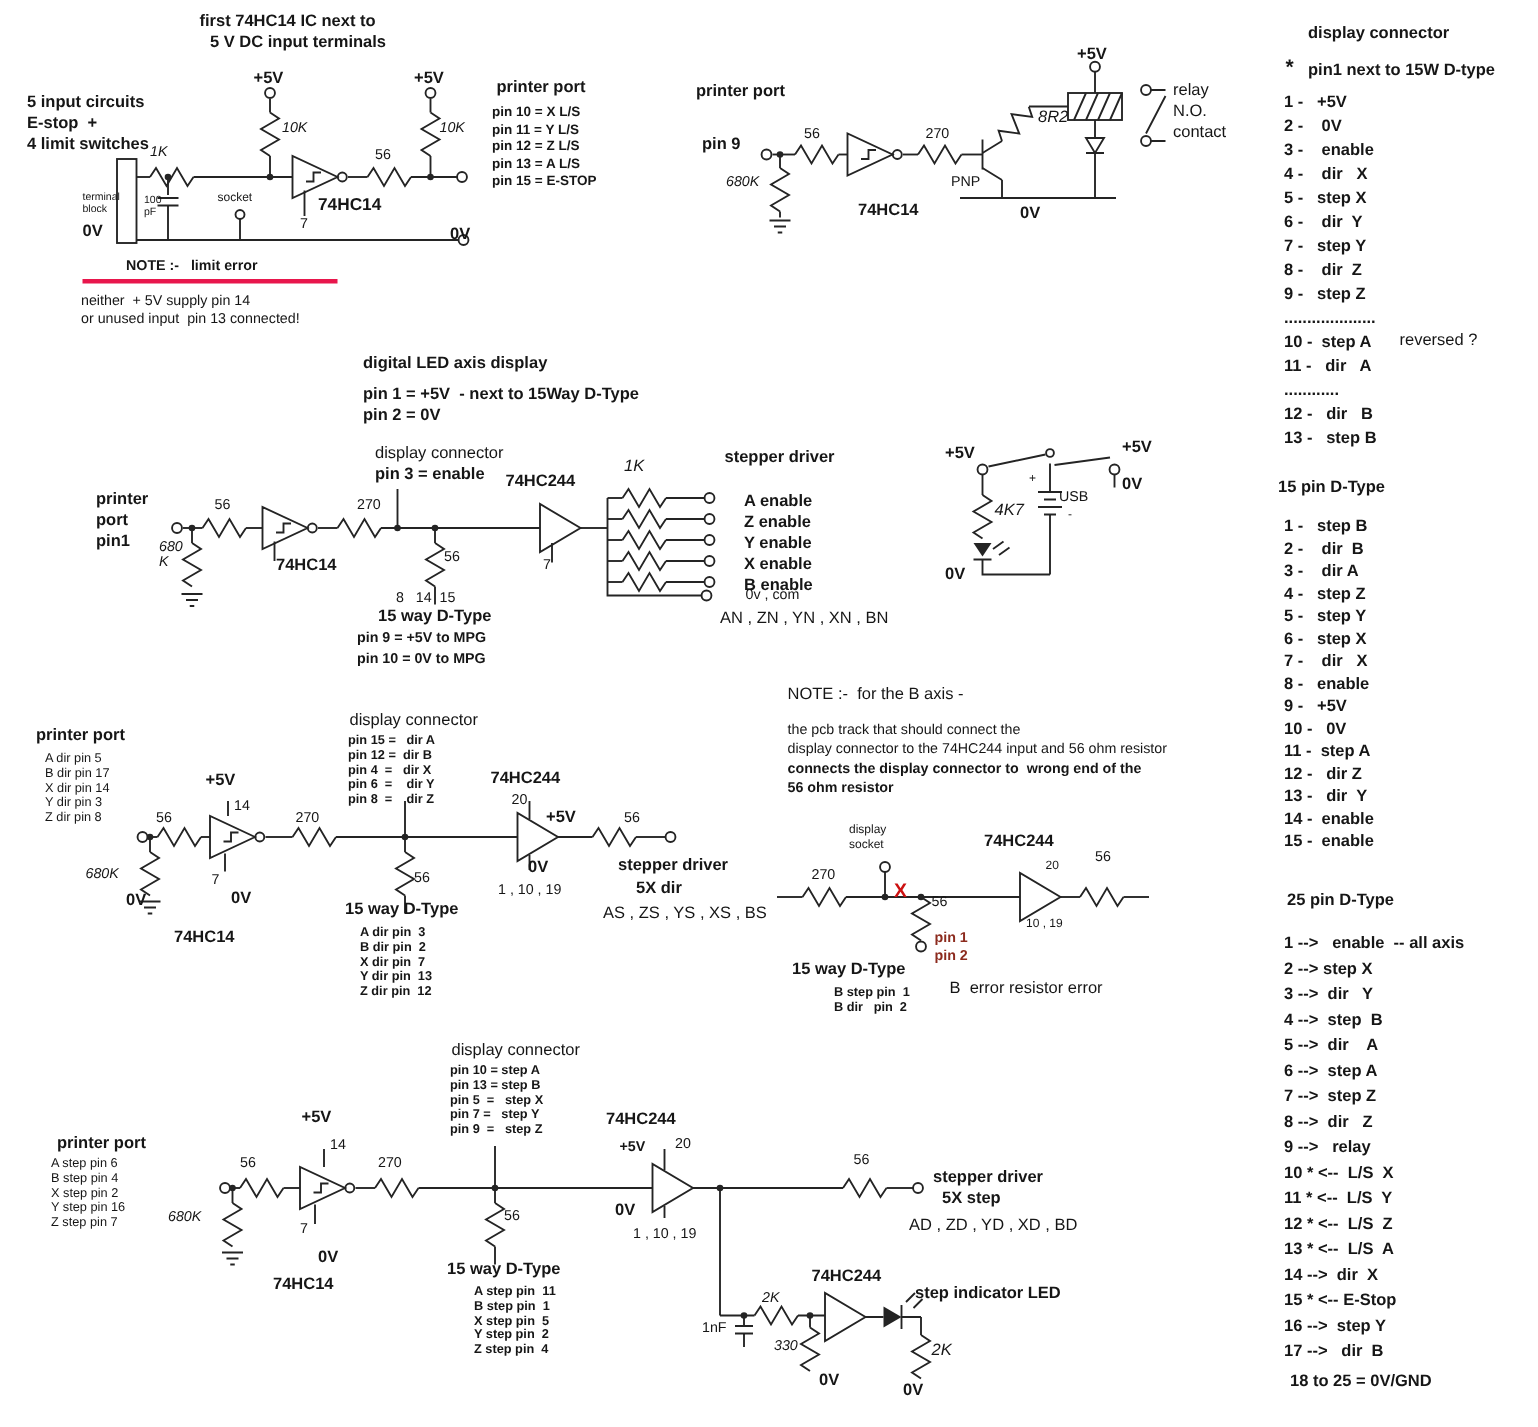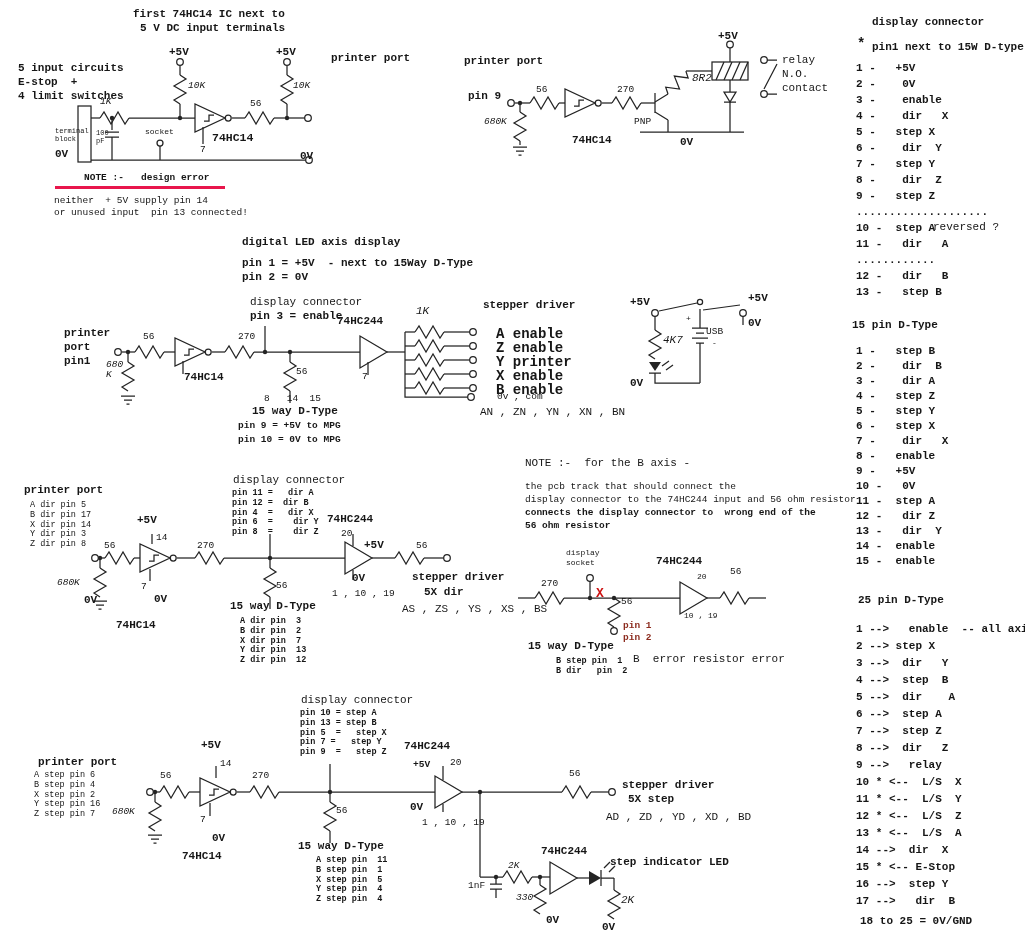--- a/index.html
+++ b/index.html
@@ -1,17 +1,17 @@
 <!DOCTYPE html>
 <html><head>
 <meta charset="utf-8">
 <style>
   html,body{margin:0;padding:0;background:#fff;}
   #canvas{position:relative;width:1025px;height:951px;background:#fff;overflow:hidden;
-          font-family:Liberation Mono, monospace;color:#161616;}
+          font-family:Liberation Sans, sans-serif;color:#161616;}
   svg.art{position:absolute;left:0;top:0;}
   .lbl{position:absolute;font-size:11px;line-height:1.18;white-space:pre;color:#161616;}
   .b{font-weight:700;}
   .sm{font-size:9.5px;}
   .xs{font-size:8px;}
   .t8{font-size:8.5px;}
   .t7{font-size:7px;line-height:1.1;}
   .it{font-style:italic;}
   .brown{color:#8c2b1e;}
   .red{color:#cc1111;}
@@ -258,30 +258,31 @@
   <div class="lbl b" style="left:18px;top:62px">5 input circuits</div>
   <div class="lbl b" style="left:18px;top:76px">E-stop  +</div>
   <div class="lbl b" style="left:18px;top:90px">4 limit switches</div>
   <div class="lbl b" style="left:169px;top:46px">+5V</div>
   <div class="lbl b" style="left:276px;top:46px">+5V</div>
   <div class="lbl it sm" style="left:188px;top:80px">10K</div>
   <div class="lbl it sm" style="left:293px;top:80px">10K</div>
   <div class="lbl it sm" style="left:100px;top:96px">1K</div>
   <div class="lbl sm" style="left:250px;top:98px">56</div>
   <div class="lbl b" style="left:331px;top:52px">printer port</div>
+  <div class="list b" style="left:328px;top:69px;font-size:9px;line-height:11.5px"><div>pin 10 = X L/S</div><div>pin 11 = Y L/S</div><div>pin 12 = Z L/S</div><div>pin 13 = A L/S</div><div>pin 15 = E-STOP</div></div>
   <div class="lbl t7" style="left:55px;top:128px">terminal
 block</div>
   <div class="lbl t7" style="left:96px;top:130px">100
 pF</div>
   <div class="lbl xs" style="left:145px;top:127px">socket</div>
   <div class="lbl sm" style="left:200px;top:144px">7</div>
   <div class="lbl b" style="left:212px;top:131px;font-size:11.5px">74HC14</div>
   <div class="lbl b" style="left:55px;top:148px">0V</div>
   <div class="lbl b" style="left:300px;top:150px">0V</div>
-  <div class="lbl b sm" style="left:84px;top:172px">NOTE :-   design error</div>
+  <div class="lbl b sm" style="left:84px;top:172px">NOTE :-   limit error</div>
   <div class="bar" style="left:55px;top:186px;width:170px"></div>
   <div class="lbl sm" style="left:54px;top:195px">neither  + 5V supply pin 14</div>
   <div class="lbl sm" style="left:54px;top:207px">or unused input  pin 13 connected!</div>
 
   <div class="lbl b" style="left:464px;top:55px">printer port</div>
   <div class="lbl b" style="left:468px;top:90px">pin 9</div>
   <div class="lbl sm" style="left:536px;top:84px">56</div>
   <div class="lbl it sm" style="left:484px;top:116px">680K</div>
   <div class="lbl b" style="left:572px;top:134px">74HC14</div>
   <div class="lbl sm" style="left:617px;top:84px">270</div>
@@ -300,21 +301,21 @@
   <div class="lbl" style="left:933px;top:221px">reversed ?</div>
 
   <div class="lbl b" style="left:242px;top:236px">digital LED axis display</div>
   <div class="lbl b" style="left:242px;top:257px">pin 1 = +5V  - next to 15Way D-Type</div>
   <div class="lbl b" style="left:242px;top:271px">pin 2 = 0V</div>
   <div class="lbl" style="left:250px;top:296px">display connector</div>
   <div class="lbl b" style="left:250px;top:310px">pin 3 = enable</div>
   <div class="lbl b" style="left:337px;top:315px">74HC244</div>
   <div class="lbl it" style="left:416px;top:305px">1K</div>
   <div class="lbl b" style="left:483px;top:299px">stepper driver</div>
-  <div class="list" style="left:496px;top:327px;font-size:14px;font-weight:600;line-height:14px"><div>A enable</div><div>Z enable</div><div>Y printer</div><div>X enable</div><div>B enable</div></div>
+  <div class="list" style="left:496px;top:327px;font-size:11px;font-weight:600;line-height:14px"><div>A enable</div><div>Z enable</div><div>Y enable</div><div>X enable</div><div>B enable</div></div>
   <div class="lbl b" style="left:64px;top:326px;line-height:14px">printer
 port
 pin1</div>
   <div class="lbl sm" style="left:143px;top:331px">56</div>
   <div class="lbl it sm" style="left:106px;top:360px;line-height:10px">680
 K</div>
   <div class="lbl b" style="left:184px;top:371px">74HC14</div>
   <div class="lbl sm" style="left:238px;top:331px">270</div>
   <div class="lbl sm" style="left:296px;top:366px">56</div>
   <div class="lbl sm" style="left:362px;top:371px">7</div>
@@ -342,21 +343,21 @@
   <div class="lbl sm" style="left:104px;top:540px">56</div>
   <div class="lbl it sm" style="left:57px;top:577px">680K</div>
   <div class="lbl b" style="left:137px;top:514px">+5V</div>
   <div class="lbl sm" style="left:156px;top:532px">14</div>
   <div class="lbl sm" style="left:141px;top:581px">7</div>
   <div class="lbl b" style="left:154px;top:593px">0V</div>
   <div class="lbl b" style="left:84px;top:594px">0V</div>
   <div class="lbl sm" style="left:197px;top:540px">270</div>
   <div class="lbl b" style="left:116px;top:619px">74HC14</div>
   <div class="lbl" style="left:233px;top:474px">display connector</div>
-  <div class="list t8 b" style="left:232px;top:489px;line-height:9.8px"><div>pin 11 =   dir A</div><div>pin 12 =  dir B</div><div>pin 4  =   dir X</div><div>pin 6  =    dir Y</div><div>pin 8  =    dir Z</div></div>
+  <div class="list t8 b" style="left:232px;top:489px;line-height:9.8px"><div>pin 15 =   dir A</div><div>pin 12 =  dir B</div><div>pin 4  =   dir X</div><div>pin 6  =    dir Y</div><div>pin 8  =    dir Z</div></div>
   <div class="lbl sm" style="left:276px;top:580px">56</div>
   <div class="lbl b" style="left:230px;top:600px">15 way D-Type</div>
   <div class="list t8 b" style="left:240px;top:617px;line-height:9.8px"><div>A dir pin  3</div><div>B dir pin  2</div><div>X dir pin  7</div><div>Y dir pin  13</div><div>Z dir pin  12</div></div>
   <div class="lbl b" style="left:327px;top:513px">74HC244</div>
   <div class="lbl sm" style="left:341px;top:528px">20</div>
   <div class="lbl b" style="left:364px;top:539px">+5V</div>
   <div class="lbl b" style="left:352px;top:572px">0V</div>
   <div class="lbl sm" style="left:332px;top:588px">1 , 10 , 19</div>
   <div class="lbl sm" style="left:416px;top:540px">56</div>
   <div class="lbl b" style="left:412px;top:571px">stepper driver</div>
@@ -399,21 +400,21 @@
   <div class="lbl sm" style="left:200px;top:814px">7</div>
   <div class="lbl b" style="left:212px;top:832px">0V</div>
   <div class="lbl b" style="left:182px;top:850px">74HC14</div>
   <div class="lbl b" style="left:404px;top:740px">74HC244</div>
   <div class="lbl b sm" style="left:413px;top:759px">+5V</div>
   <div class="lbl sm" style="left:450px;top:757px">20</div>
   <div class="lbl b" style="left:410px;top:801px">0V</div>
   <div class="lbl sm" style="left:422px;top:817px">1 , 10 , 19</div>
   <div class="lbl sm" style="left:336px;top:805px">56</div>
   <div class="lbl b" style="left:298px;top:840px">15 way D-Type</div>
-  <div class="list t8 b" style="left:316px;top:856px;line-height:9.8px"><div>A step pin  11</div><div>B step pin  1</div><div>X step pin  5</div><div>Y step pin  4</div><div>Z step pin  4</div></div>
+  <div class="list t8 b" style="left:316px;top:856px;line-height:9.8px"><div>A step pin  11</div><div>B step pin  1</div><div>X step pin  5</div><div>Y step pin  2</div><div>Z step pin  4</div></div>
   <div class="lbl sm" style="left:569px;top:768px">56</div>
   <div class="lbl b" style="left:622px;top:779px">stepper driver</div>
   <div class="lbl b" style="left:628px;top:793px">5X step</div>
   <div class="lbl" style="left:606px;top:811px">AD , ZD , YD , XD , BD</div>
   <div class="lbl b" style="left:610px;top:856px">step indicator LED</div>
   <div class="lbl b" style="left:541px;top:845px">74HC244</div>
   <div class="lbl it sm" style="left:508px;top:860px">2K</div>
   <div class="lbl sm" style="left:468px;top:880px">1nF</div>
   <div class="lbl it sm" style="left:516px;top:892px">330</div>
   <div class="lbl b" style="left:546px;top:914px">0V</div>

